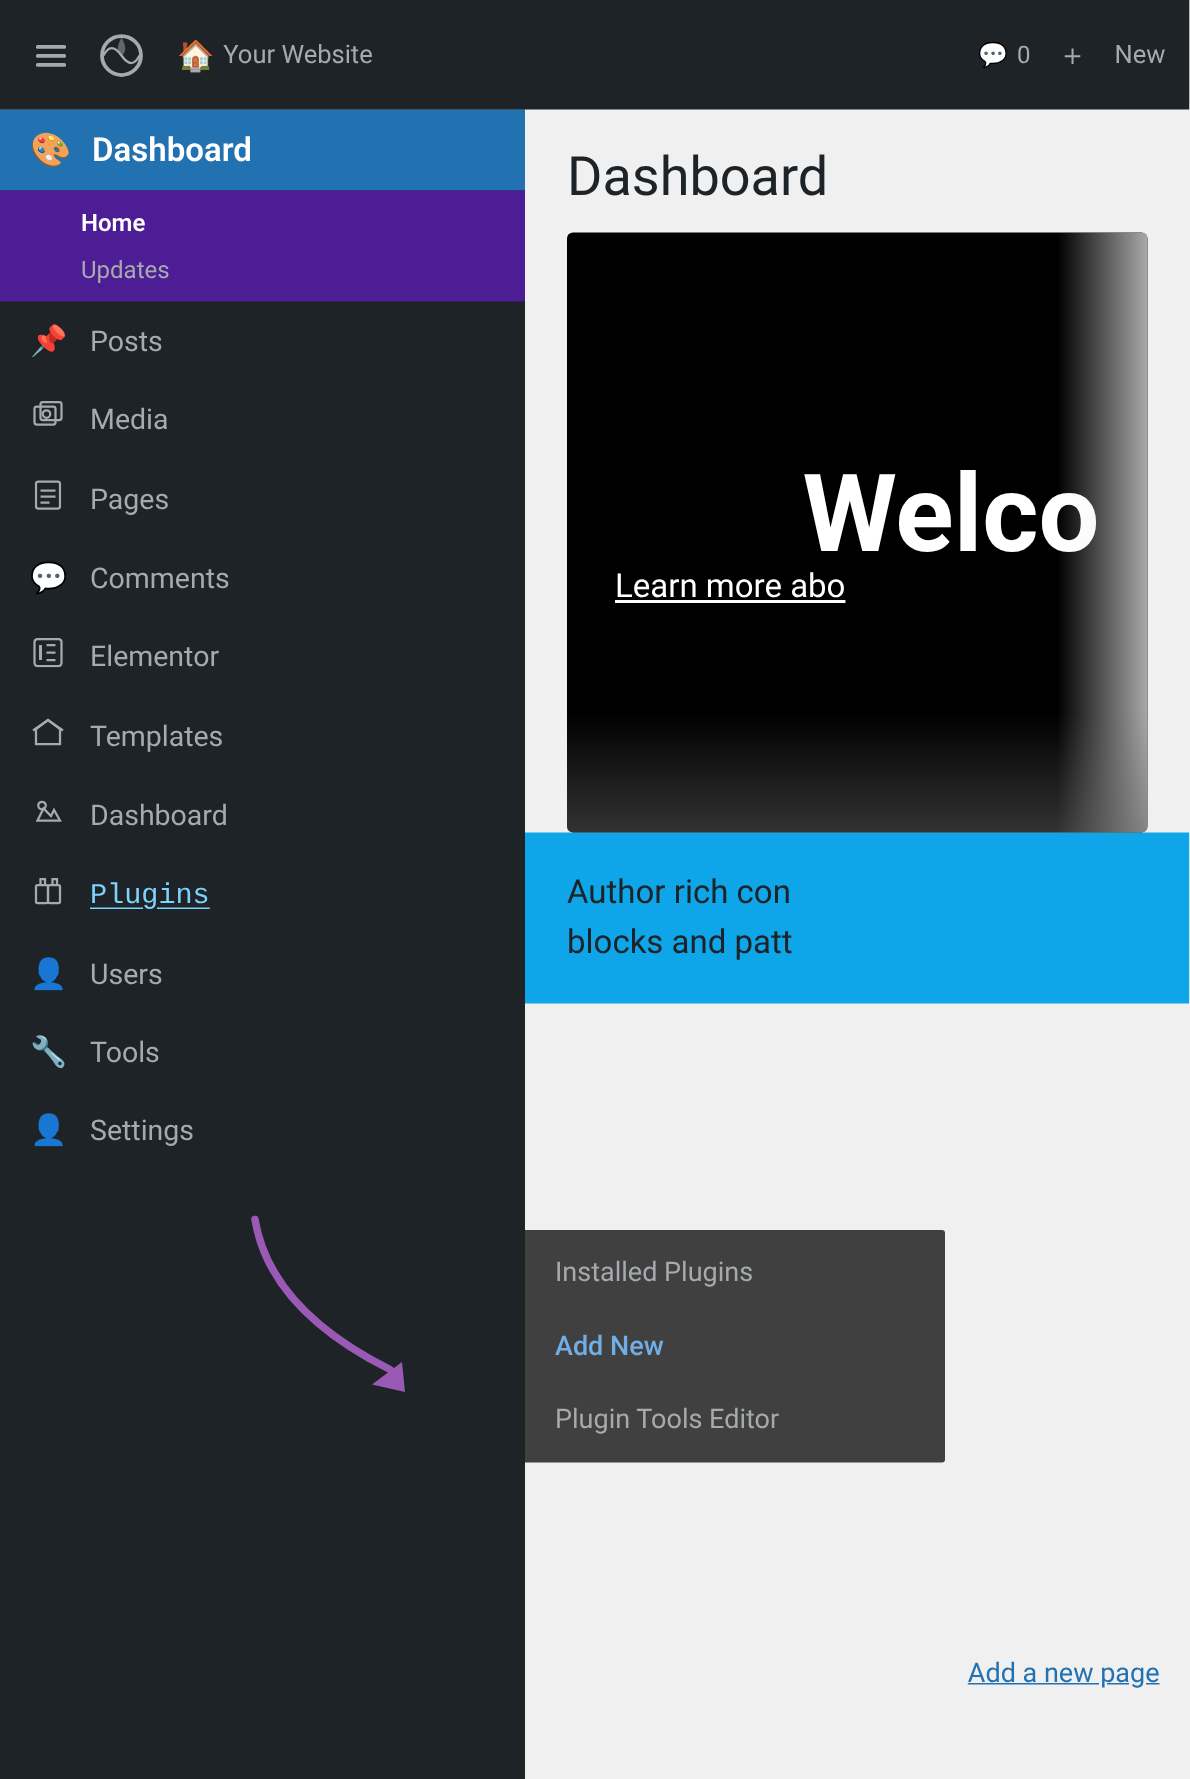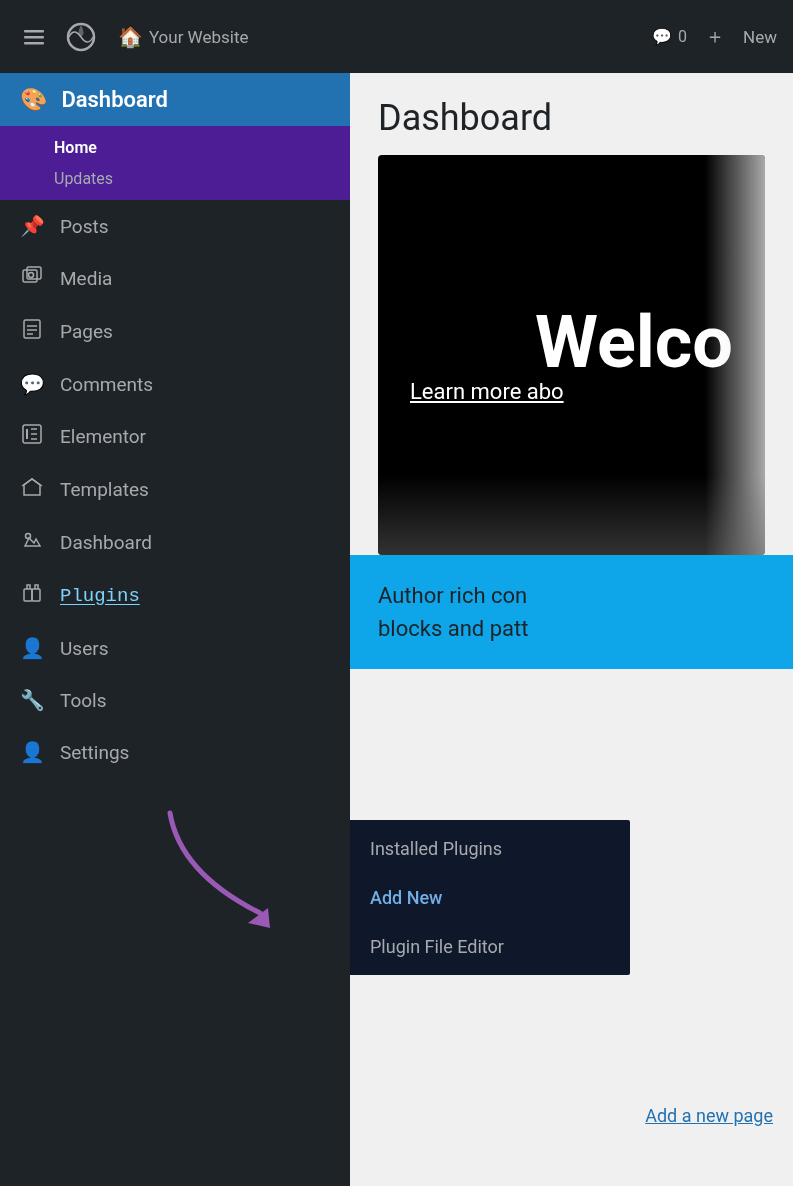--- a/index.html
+++ b/index.html
@@ -221,21 +221,21 @@
       font-size: 22px;
       color: #1d2327;
       line-height: 1.5;
     }
 
     
     .plugins-submenu {
       position: absolute;
       left: 350px;
       top: 820px;
-      background: #0f172a;
+      background: #404040;
       min-width: 280px;
       z-index: 200;
       border-radius: 0 2px 2px 0;
       padding: 4px 0;
     }
     .plugins-submenu-item {
       padding: 14px 20px;
       color: #a7aaad;
       font-size: 18px;
       cursor: pointer;
@@ -402,16 +402,16 @@
       <div class="content-section-text">Author rich con</div>
       <div class="content-section-text">blocks and patt</div>
     </div>
 
     <div style="position: absolute; bottom: 60px; right: 20px; font-size: 18px; color: #2271b1; text-decoration: underline; cursor: pointer;">Add a new page</div>
   </div>
 
   <div class="plugins-submenu">
     <a class="plugins-submenu-item">Installed Plugins</a>
     <a class="plugins-submenu-item add-new">Add New</a>
-    <a class="plugins-submenu-item">Plugin File Editor</a>
+    <a class="plugins-submenu-item">Plugin Tools Editor</a>
   </div>
 
 </div>
 
 </body></html>

